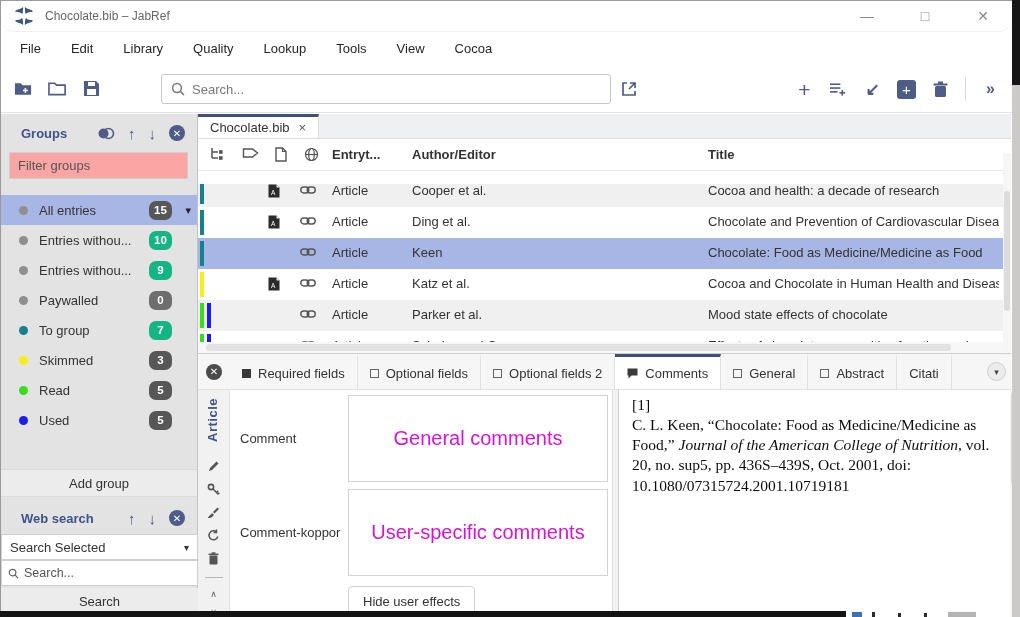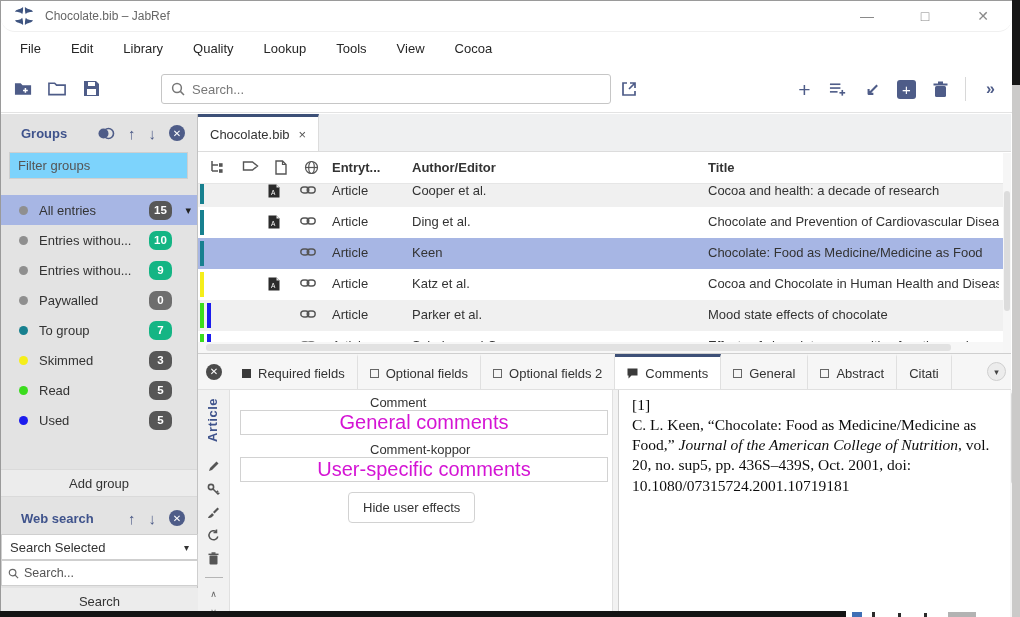--- a/index.html
+++ b/index.html
@@ -36,40 +36,40 @@
   
   .appbody { position:absolute; top:113px; left:0; width:1010px; height:498px; display:flex; }
 
   
   .sidebar { width:197px; background:#e3e3e3; border-right:1px solid #c2c2c2; position:relative; font-size:13px; flex:none; }
   .panel-head { position:absolute; left:0; width:100%; display:flex; align-items:center; padding:0 12px 0 20px; height:26px; }
   .panel-title { font-weight:bold; font-size:13px; color:#3f538c; }
   .panel-icons { margin-left:auto; display:flex; gap:13px; align-items:center; }
   .arrow-ic { color:#4e5c88; font-size:15px; }
   .circle-x { width:16px; height:16px; border-radius:50%; background:#4e5c88; color:#fff; font-size:10px; display:flex; align-items:center; justify-content:center; }
-  .filter-input { position:absolute; left:8px; top:38px; width:179px; height:27px; border:1px solid #cfcfcf; background:#7dd3fc; font-size:13px; color:#444; padding:0 8px; font-family:inherit; outline:none; }
+  .filter-input { position:absolute; left:8px; top:38px; width:179px; height:27px; border:1px solid #cfcfcf; background:#fca5a5; font-size:13px; color:#444; padding:0 8px; font-family:inherit; outline:none; }
   .filter-input::placeholder { color:#555; }
   .group-list { position:absolute; top:81px; left:0; width:100%; }
   .group-item { height:30px; display:flex; align-items:center; padding-left:18px; color:#333; position:relative; }
   .group-item.selected { background:#a7b6e4; }
   .gdot { width:9px; height:9px; border-radius:50%; margin-right:11px; flex:none; }
   .gbadge { position:absolute; right:25px; min-width:23px; height:19px; border-radius:7px; color:#fff; font-size:11.5px; font-weight:bold; display:flex; align-items:center; justify-content:center; padding:0 5px; }
   .gexp { position:absolute; right:6px; color:#222; font-size:11px; }
   .add-group { position:absolute; top:355px; left:0; width:100%; height:28px; background:#ececec; border-top:1px solid #dadada; border-bottom:1px solid #dadada; display:flex; align-items:center; justify-content:center; color:#333; }
   .ws-head { top:391px; }
   .ws-select { position:absolute; top:420px; left:0; width:197px; height:26px; background:#fff; border:1px solid #cfcfcf; display:flex; align-items:center; padding:0 8px; color:#333; }
   .ws-select .car { margin-left:auto; font-size:10px; color:#333; }
   .ws-search { position:absolute; top:446px; left:0; width:197px; height:26px; background:#fff; border:1px solid #cfcfcf; display:flex; align-items:center; padding:0 6px; }
   .ws-search input { border:none; outline:none; flex:1; font-size:12.5px; color:#333; margin-left:5px; font-family:inherit; }
   .ws-search input::placeholder { color:#555; }
   .ws-button { position:absolute; top:474px; left:0; width:197px; height:26px; display:flex; align-items:center; justify-content:center; color:#333; background:#ececec; }
 
   
   .main { flex:1; position:relative; background:#fff; }
-  .tabstrip { height:38px; background:#eff0f1; border-bottom:1px solid #dcdcdc; display:flex; }
+  .tabstrip { height:25px; background:#eff0f1; border-bottom:1px solid #dcdcdc; display:flex; }
   .lib-tab { padding:0 12px; background:#fff; border-top:3px solid #3d5077; border-right:1px solid #dcdcdc; display:flex; align-items:center; gap:9px; font-size:13px; color:#333; }
   .lib-tab .x { color:#555; font-size:13px; }
 
   .thead { height:32px; position:relative; border-bottom:1px solid #e6e6e6; background:#fff; font-size:13px; }
   .thead .hic { position:absolute; top:8px; }
   .thead .htxt { position:absolute; top:8px; font-weight:bold; color:#333; }
 
   .tbody { position:absolute; top:70px; left:0; right:8px; height:158px; overflow:hidden; }
   .trow { height:31px; position:relative; font-size:13px; color:#333; background:#fff; }
   .trow.alt { background:#f0f0f0; }
@@ -100,21 +100,21 @@
   .tabicon-outline { width:9px; height:9px; border:1.5px solid #666; flex:none; }
   .ed-overflow { position:absolute; right:5px; top:8px; width:19px; height:19px; border-radius:50%; background:#ececec; border:1px solid #cfcfcf; display:flex; align-items:center; justify-content:center; font-size:9px; color:#444; }
   .ed-body { display:flex; height:336px; }
   .side-strip { width:32px; background:#f1f1f1; border-right:1px solid #e0e0e0; position:relative; flex:none; }
   .rot-label { position:absolute; top:8px; left:7px; writing-mode:vertical-rl; transform:rotate(180deg); font-weight:bold; font-size:13px; color:#3f538c; letter-spacing:0.5px; }
   .strip-icons { position:absolute; top:70px; left:0; width:100%; display:flex; flex-direction:column; align-items:center; gap:10px; }
   .strip-icons .sep { width:18px; height:1px; background:#b5b5b5; margin:2px 0; }
   .chev-s { color:#666; font-size:9px; line-height:8px; }
 
   .fields-area { width:382px; flex:none; padding:5px 4px 0 10px; }
-  .field-row { display:flex; margin-bottom:7px;flex-direction:column; }
+  .field-row { display:flex; margin-bottom:7px; }
   .field-label { width:108px; font-size:13px; color:#333; align-self:center; flex:none; }
   .field-box { flex:1; height:87px; border:1px solid #d2d2d2; background:#fff; display:flex; align-items:center; justify-content:center; overflow:hidden; }
   .magenta { font-size:20px; white-space:nowrap; }
   .hide-btn { margin-left:108px; margin-top:3px; padding:7px 14px; border:1px solid #d2d2d2; border-radius:4px; background:#fff; font-size:13px; color:#333; font-family:inherit; }
 
   .v-split { width:7px; background:#f2f2f2; border-left:1px solid #e0e0e0; border-right:1px solid #cfcfcf; flex:none; }
   .preview { flex:1; background:#fff; padding:5px 14px 0 13px; font-family:"Liberation Serif",serif; font-size:15.5px; color:#0c0c0c; line-height:1.3; position:relative; }
   .preview .cit { width:372px; }
   .pv-scroll { position:absolute; right:0; top:0; bottom:0; width:8px; background:#f6f6f6; }
   .pv-scroll .thumb { position:absolute; left:1px; top:2px; width:6px; height:92px; background:#d8d8d8; border-radius:3px; }

